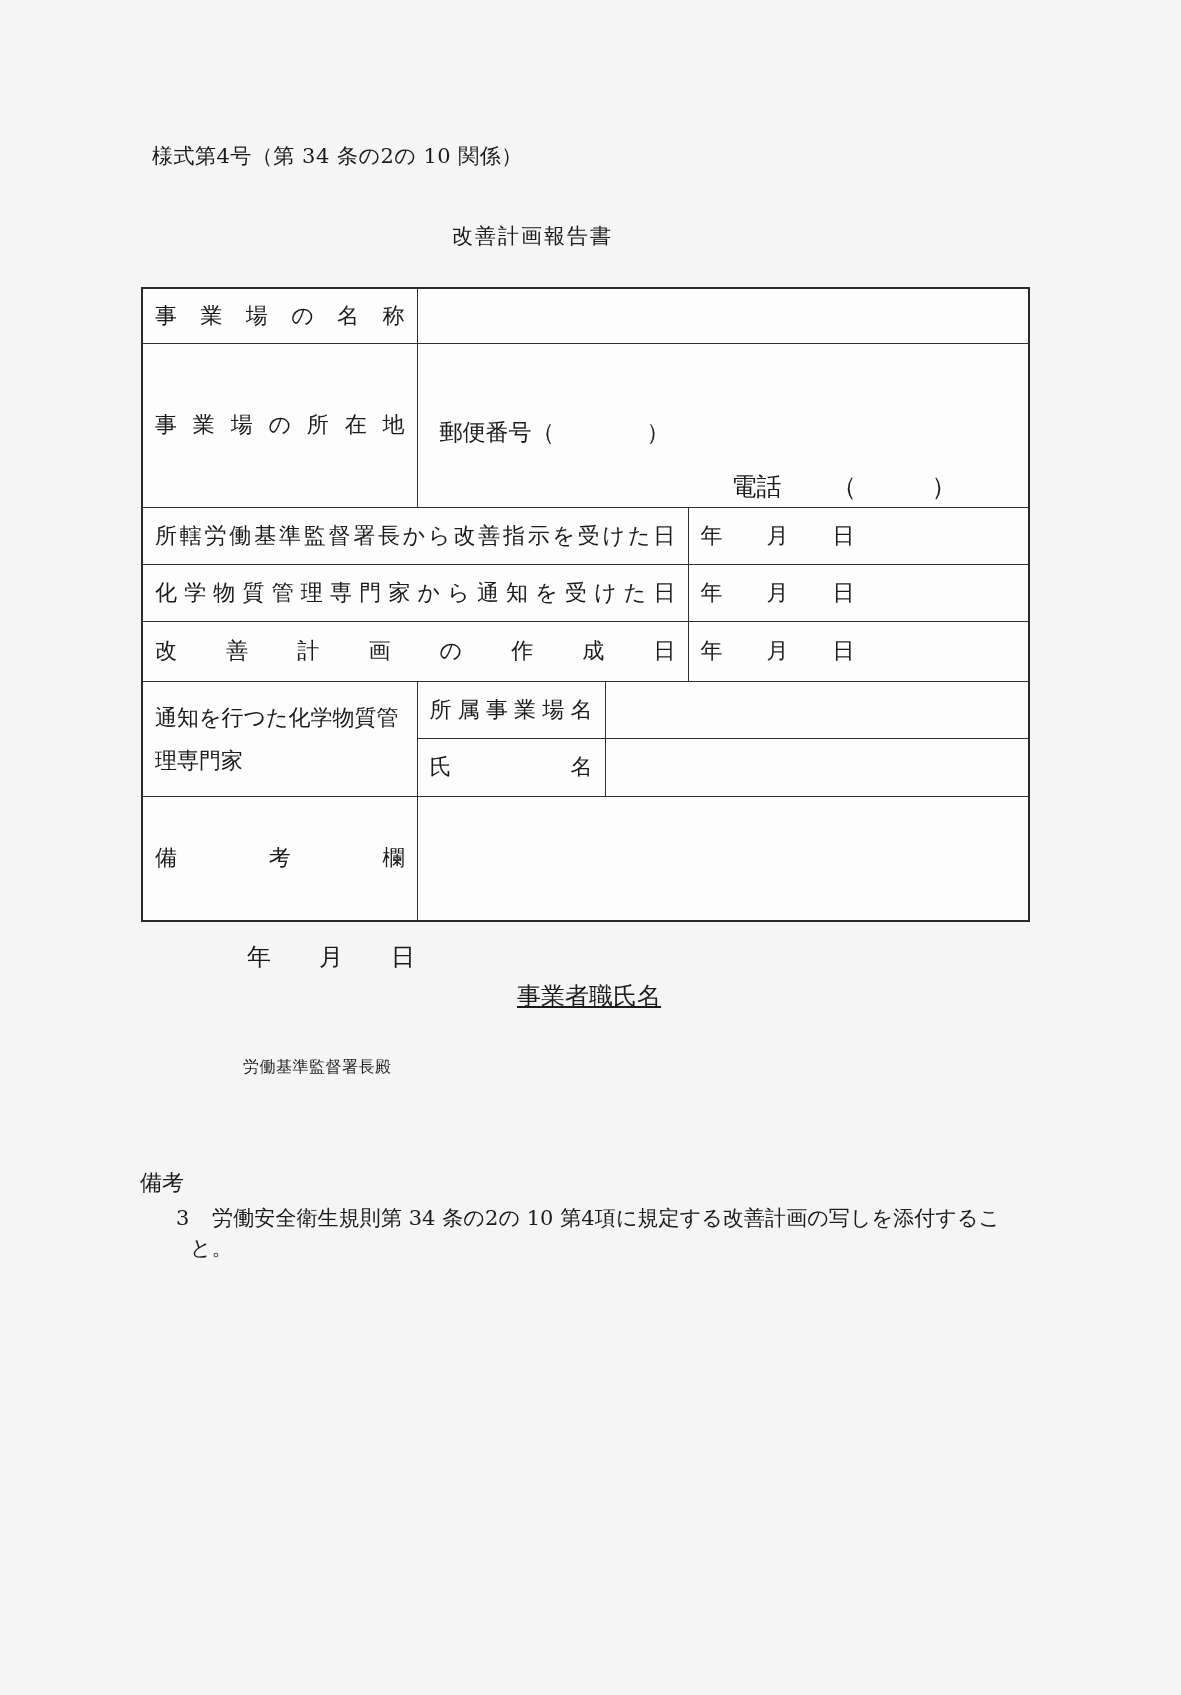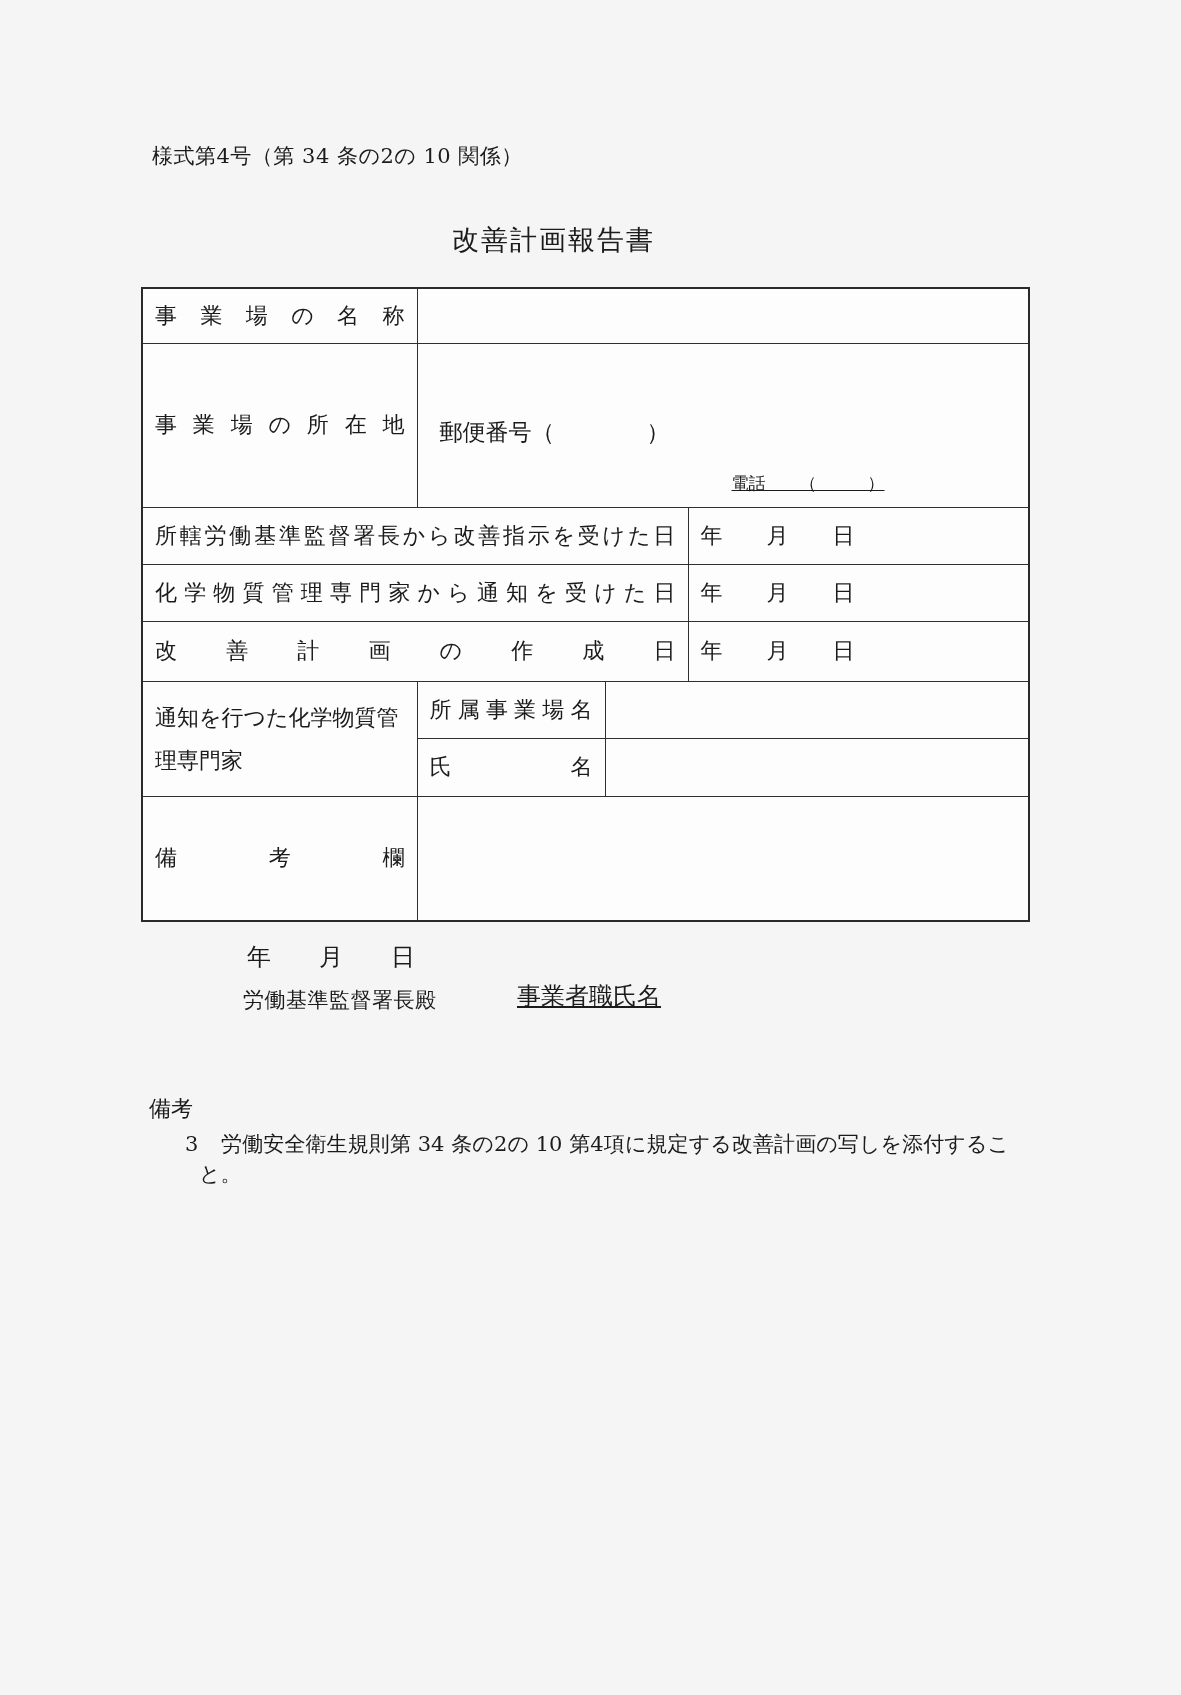--- a/index.html
+++ b/index.html
@@ -6,21 +6,21 @@
   body{
     width:1181px;height:1695px;
     background:#f5f5f5;
     font-family:"DejaVu Serif","Liberation Serif",serif;
     color:#1b1b1b;
     -webkit-font-smoothing:antialiased;
   }
   .sheet{position:relative;width:1181px;height:1695px;overflow:hidden;border-radius:30px;}
 
   .form-number{position:absolute;left:152px;top:142px;font-size:21px;letter-spacing:.5px;}
-  .doc-title{position:absolute;left:452px;top:222px;margin:0;font-size:27px;font-weight:normal;letter-spacing:2px;text-align:center;}
+  .doc-title{position:absolute;left:452px;top:222px;margin:0;font-size:21px;font-weight:normal;letter-spacing:2px;text-align:center;}
 
   table.form-table{
     position:absolute;left:141px;top:287px;
     width:887px;border-collapse:collapse;table-layout:fixed;
     background:#fdfdfd;
     border:2px solid #2a2a2a;
     font-size:22px;
   }
   table.form-table td{
     border:1px solid #2f2f2f;
@@ -34,30 +34,30 @@
   tr.r4{height:57px;}
   tr.r5{height:60px;}
   tr.r6a{height:57px;}
   tr.r6b{height:58px;}
   tr.r7{height:125px;}
 
   .jcell{display:flex;justify-content:space-between;align-items:center;width:100%;}
   td.vtop{vertical-align:top;padding-top:16px;}
   td.addr-value{position:relative;vertical-align:top;padding:0;}
   .postal-line{margin:14px 0 0 10px;font-size:23px;}
-  .phone-line{position:absolute;left:314px;bottom:12px;font-size:17px;text-decoration:underline;}
+  .phone-line{position:absolute;left:314px;bottom:4px;font-size:25px;}
   td.date-value{padding-left:155px;letter-spacing:0;font-size:22px;}
   td.expert-label{vertical-align:top;padding-top:4px;line-height:43px;padding-right:25px;font-size:22px;}
   td.sublabel{font-size:22px;}
 
   .footer-date{position:absolute;left:247px;top:941px;font-size:24px;}
   .employer-label{position:absolute;left:517px;top:980px;font-size:24px;text-decoration:underline;}
-  .addressee{position:absolute;left:243px;top:986px;font-size:21px;letter-spacing:.5px;font-family:Liberation Serif, serif;}
-
-  .notes{position:absolute;left:140px;top:1096px;width:850px;margin-left:9px;}
+  .addressee{position:absolute;left:243px;top:1057px;font-size:16px;letter-spacing:.5px;font-family:Liberation Serif, serif;}
+
+  .notes{position:absolute;left:140px;top:1170px;width:850px;}
   .notes-heading{font-size:22px;line-height:26px;margin-left:0;}
   .notes ol{list-style:none;margin:7px 0 0 0;padding:0 0 0 20px;}
   .notes li{
     font-size:21px;line-height:30px;
     padding-left:30px;
     width:810px;
     text-align:justify;
   }
   .nnum{display:inline-block;width:36px;margin-left:-14px;}
 </style>

